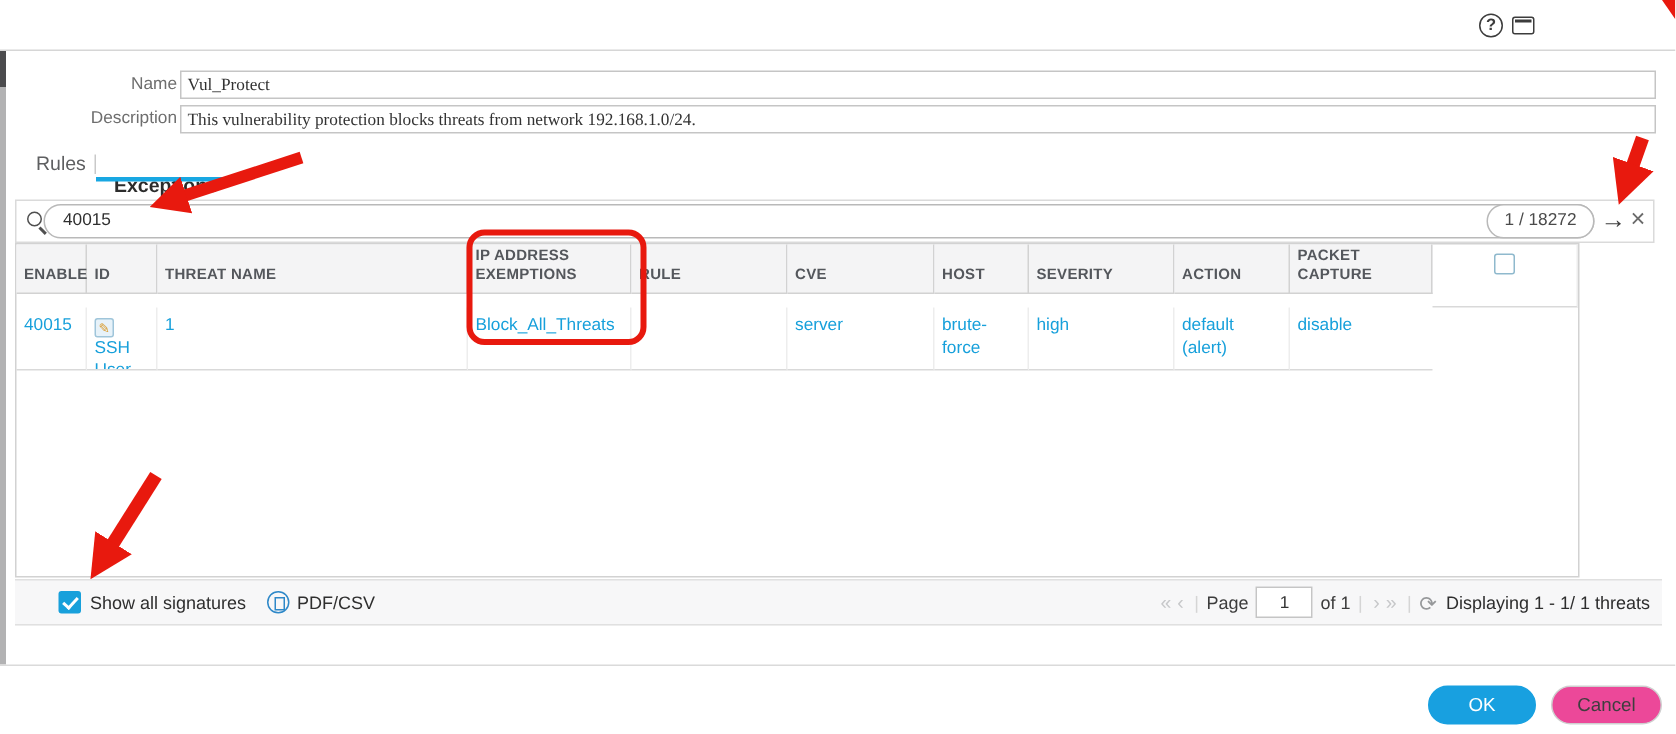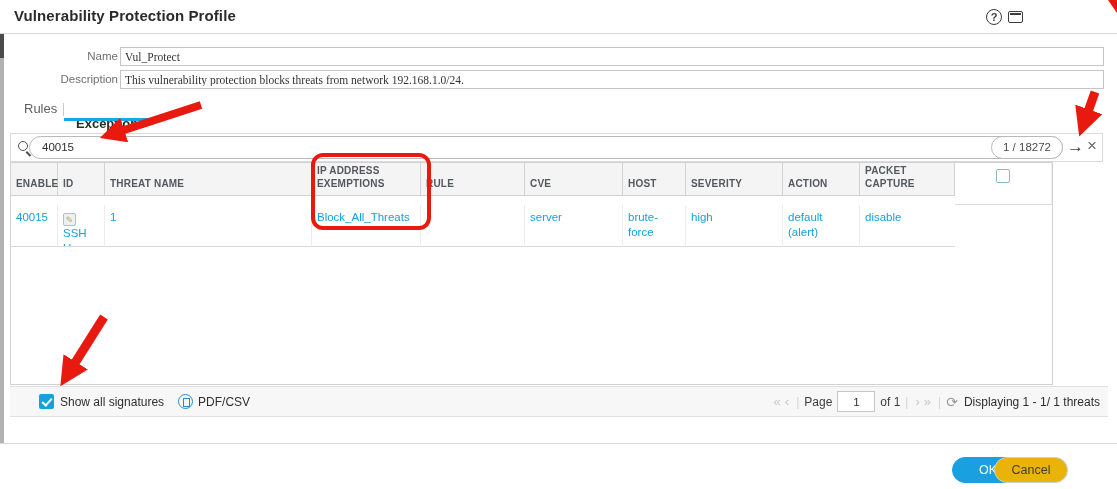--- a/index.html
+++ b/index.html
@@ -78,34 +78,33 @@
   .pg-div{color:#d5d5d5;margin:0 5px}
   .page-input{width:32px;height:17px;border:1px solid #c5c5c5;text-align:center;font-size:11.5px;color:#333;
     margin:0 5px;font-family:"Liberation Sans",sans-serif}
   .refresh{font-size:14px;color:#96989a;margin-right:6px;cursor:pointer}
   .displaying{font-size:12px;color:#2e2e2e}
 
   
   .footer-sep{left:0;right:0;top:443px;height:0;border-top:1px solid #dadada}
   .btn{height:26px;border-radius:13px;font-size:12.5px;font-family:"Liberation Sans",sans-serif;cursor:pointer}
   .btn-ok{left:952px;top:457px;width:72px;background:#18a0e0;border:1px solid #18a0e0;color:#fff}
-  .btn-cancel{left:994px;top:457px;width:74px;background:#eab308;border:1px solid #cfcfcf;color:#3e3e3e}
+  .btn-cancel{left:1034px;top:457px;width:74px;background:#ec4899;border:1px solid #cfcfcf;color:#3e3e3e}
 
   
   .annotations{left:0;top:0;width:1117px;height:489px;pointer-events:none;z-index:40}
 </style>
 </head>
 <body>
 
 <div class="abs edgeA"></div>
 <div class="abs edgeB"></div>
 <div class="abs edgeC"></div>
 
 <div class="abs titlebar">
-  <div class="abs title">Vulnerability Protection Profile</div>
   <div class="abs help-icon">?</div>
   <div class="abs win-icon"></div>
 </div>
 
 <div class="abs flabel" style="left:6px;top:50px">Name</div>
 <input class="abs finput" style="top: 47px;" value="Vul_Protect">
 <div class="abs flabel" style="left:6px;top:73px">Description</div>
 <input class="abs finput" style="top: 70px;" value="This vulnerability protection blocks threats from network 192.168.1.0/24.">
 
 <div class="abs tab tab-inactive" style="left:24px;top:101px">Rules</div>

